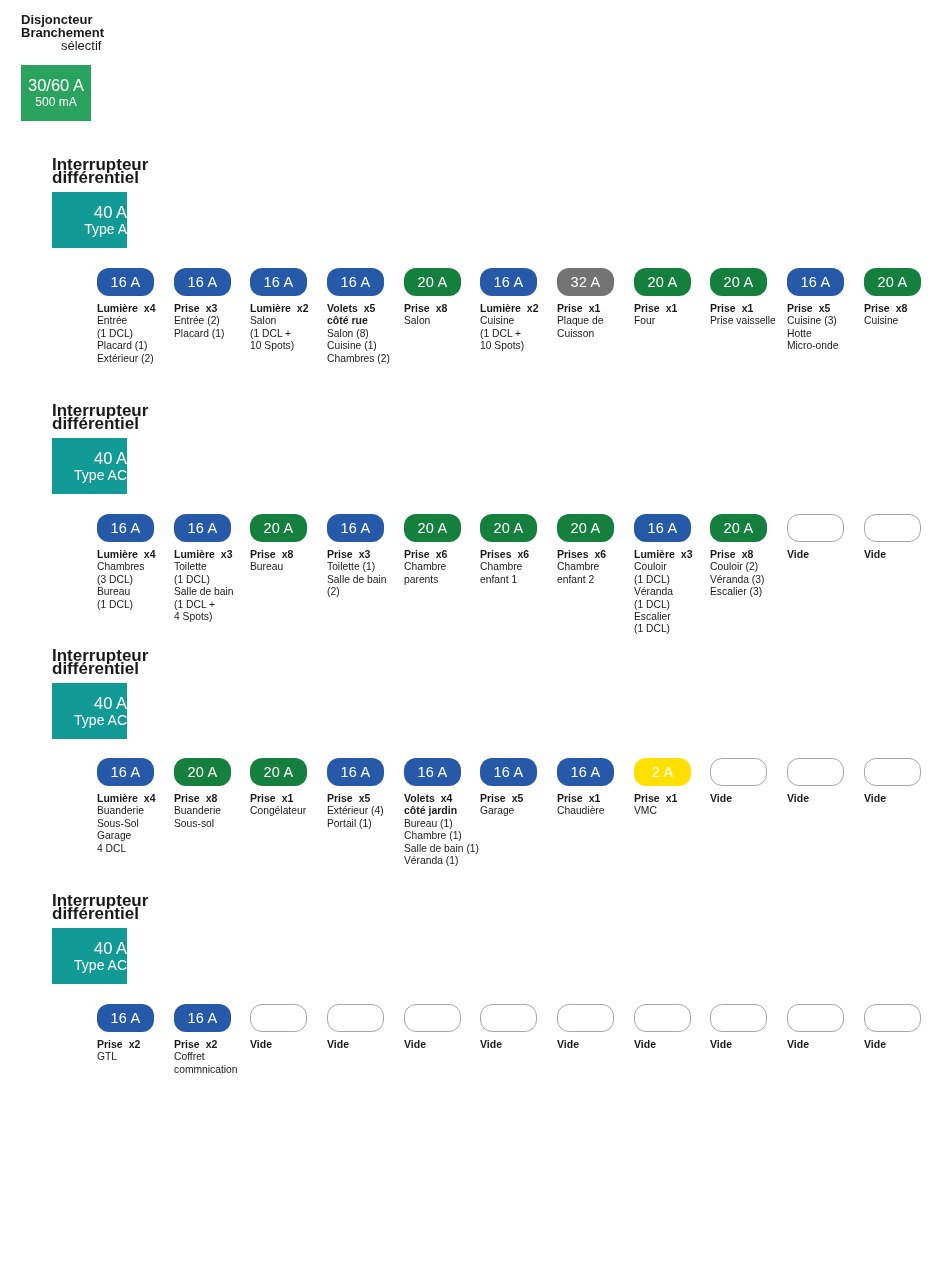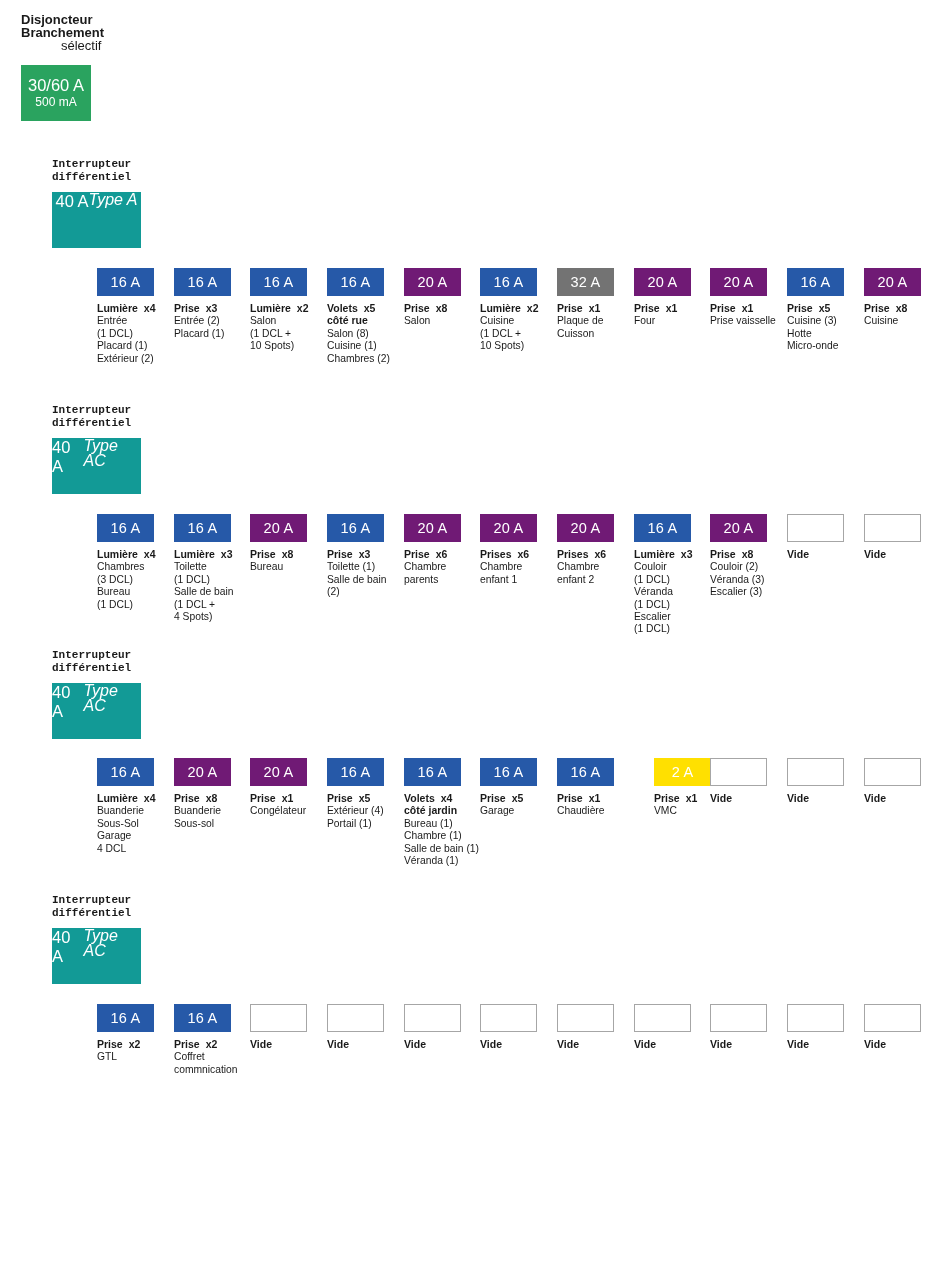--- a/index.html
+++ b/index.html
@@ -42,56 +42,56 @@
     align-items: center;
     justify-content: center;
   }
   .main-breaker .amp  { font-size: 16.5px; line-height: 19px; }
   .main-breaker .sens { font-size: 12px; line-height: 15px; }
 
   
   .diff-label {
     position: absolute;
     width: 150px;
-    font-size: 11px;
+    font-size: 17px;
     line-height: 13.2px;
     font-weight: bold;
-    font-family: Liberation Mono, monospace;
   }
   .diff-box {
     position: absolute;
-    width: 89px;
+    width: 75px;
     height: 56px;
     background: #129a96;
     color: #ffffff;
     display: flex;
-    flex-direction: row;
-    align-items: flex-start;
+    flex-direction: column;
+    align-items: flex-end;
     justify-content: center;
   }
   .diff-box .amp  { font-size: 16.5px; line-height: 19px; }
-  .diff-box .type { font-size: 16px; line-height: 15px; font-style: italic; }
+  .diff-box .type { font-size: 14px; line-height: 15px; }
 
   .cell {
     position: absolute;
     width: 57px;
   }
   .chip {
     width: 57px;
     height: 28px;
     box-sizing: border-box;
     display: flex;
     align-items: center;
     justify-content: center;
     color: #ffffff;
     font-size: 14.5px;
     letter-spacing: 0.2px;
+    border-radius: 12px;
   }
   .chip.blue   { background: #2659a8; }
-  .chip.green  { background: #701a75; }
+  .chip.green  { background: #15803d; }
   .chip.orange { background: #737373; }
   .chip.yellow { background: #ffe000; color: #ffffff; }
   .chip.empty  { background: #ffffff; border: 1px solid #a6a6a6; }
 
   .cell .title {
     margin-top: 6px;
     font-size: 10.5px;
     font-weight: bold;
     line-height: 12.4px;
     white-space: nowrap;
@@ -429,21 +429,21 @@
     </div>
     <div class="cell" style="left: 557px; top: 758px;">
       <div class="chip blue">
         <span>16 A</span>
       </div>
       <div class="title"><span>Prise</span><span class="qty">x1</span></div>
       <div class="desc">
         <span>Chaudière</span>
       </div>
     </div>
-    <div class="cell" style="left: 654px; top: 758px;">
+    <div class="cell" style="left: 634px; top: 758px;">
       <div class="chip yellow">
         <span>2 A</span>
       </div>
       <div class="title"><span>Prise</span><span class="qty">x1</span></div>
       <div class="desc">
         <span>VMC</span>
       </div>
     </div>
     <div class="cell" style="left: 710px; top: 758px;">
       <div class="chip empty"></div>

